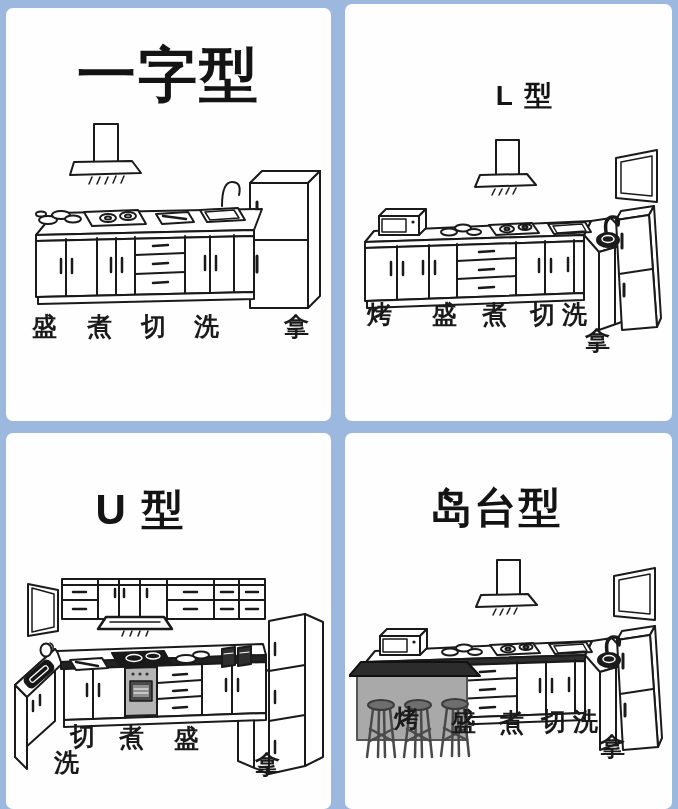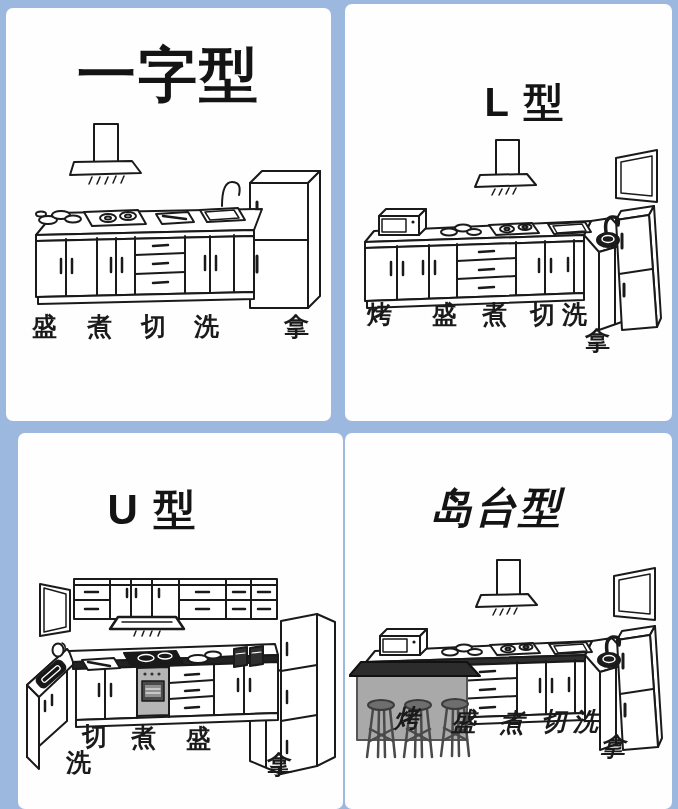--- a/index.html
+++ b/index.html
@@ -6,28 +6,28 @@
   body{
     width:678px;height:809px;position:relative;overflow:hidden;
     background:#9db8de;
     font-family:"Liberation Sans","DejaVu Sans",sans-serif;
   }
   .panel{
     position:absolute;background:#fefefe;border-radius:7px;overflow:hidden;
   }
   .panel-tl{left:6px;top:8px;width:325px;height:413px;}
   .panel-tr{left:345px;top:4px;width:327px;height:417px;}
-  .panel-bl{left:6px;top:433px;width:325px;height:376px;margin-left:12px;}
-  .panel-br{left:345px;top:433px;width:327px;height:376px;font-style:italic;}
+  .panel-bl{left:6px;top:433px;width:325px;height:376px;}
+  .panel-br{left:345px;top:433px;width:327px;height:376px;}
   .ptitle{
     position:absolute;left:0;right:0;text-align:center;
     font-weight:bold;color:#141414;letter-spacing:2px;line-height:1;
   }
   .t1{top:38px;font-size:59px;}
-  .t2{top:78px;font-size:40px;margin-left:33px;}
+  .t2{top:78px;font-size:28px;margin-left:33px;}
   .t3{top:56px;font-size:42px;padding-right:56px;}
   .t4{top:54px;font-size:42px;padding-right:24px;}
   .art{position:absolute;}
   .a1{left:8px;top:110px;width:312px;height:202px;}
   .a2{left:4px;top:128px;width:316px;height:232px;}
   .a3{left:0px;top:118px;width:322px;height:252px;}
   .a4{left:4px;top:110px;width:316px;height:240px;}
   .lab{
     position:absolute;font-size:25px;font-weight:bold;color:#1a1a1a;
     line-height:1;white-space:nowrap;

